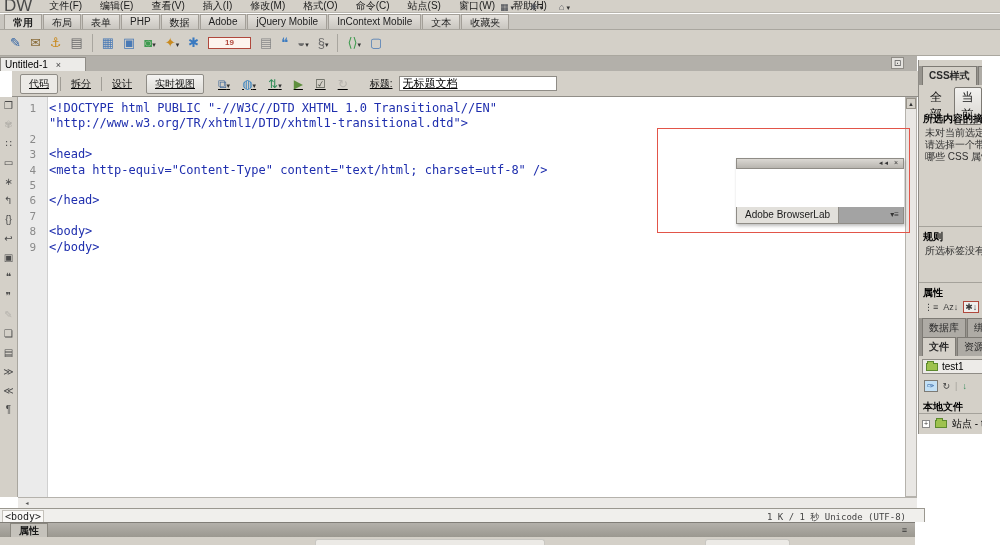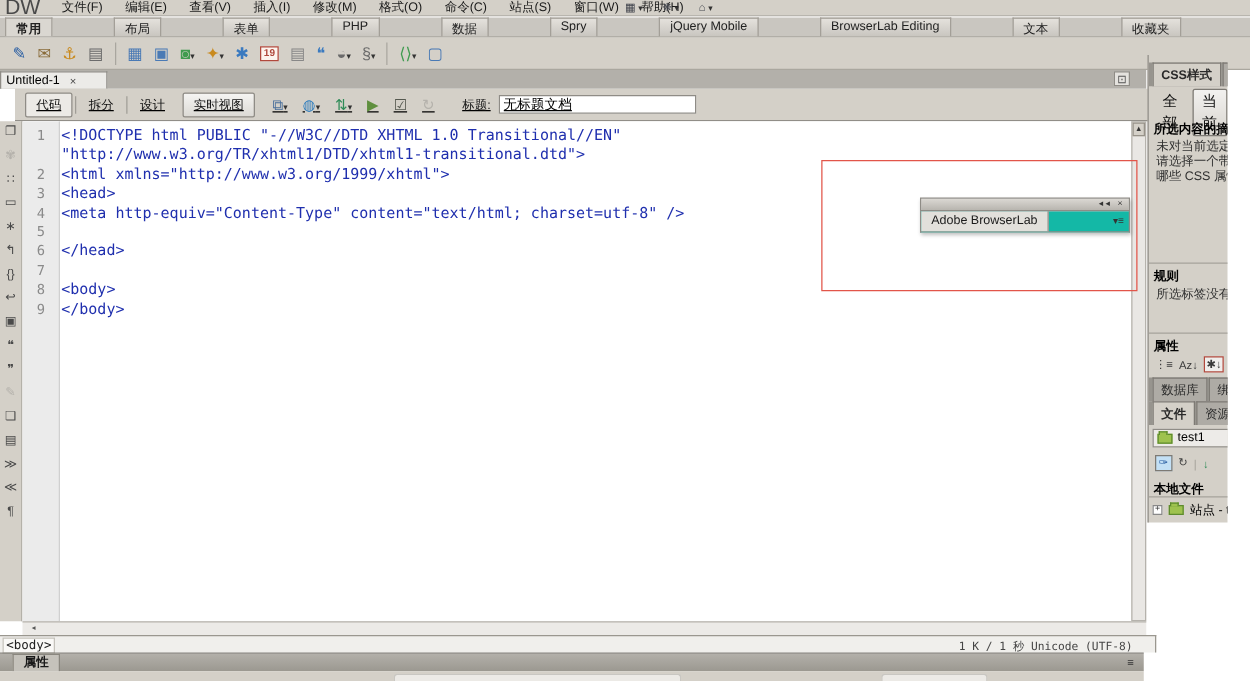--- a/index.html
+++ b/index.html
@@ -11,32 +11,32 @@
     background:#d4d0c8; border-bottom:1px solid #b8b5ae;
     display:flex; align-items:center; font-size:10px; color:#1a1a1a; }
   .dw-logo { font-weight:normal; color:#4a4a4a; font-size:17px; padding:0 8px 0 4px; letter-spacing:0; }
   .menu-item { padding:0 9px; cursor:default; white-space:nowrap; }
   .menu-right { position:absolute; left:500px; top:0; height:13px; display:flex; gap:16px; align-items:center; }
   .menu-right .mr-ic { font-size:9px; color:#444; }
   .menu-right .caret { font-size:7px; color:#333; margin-left:2px; }
 
   
   .cat-tabs { position:absolute; left:0; top:14px; width:1000px; height:16px;
-    background:#c9c6c0; border-bottom:1px solid #a9a69f; display:flex; align-items:flex-end; padding-left:4px;gap:48px; }
+    background:#c9c6c0; border-bottom:1px solid #a9a69f; display:flex; align-items:flex-end; padding-left:4px; }
   .cat-tab { font-size:10px; color:#222; padding:1px 8px 2px; border:1px solid #a39f98; border-bottom:none;
     background:linear-gradient(#e4e1dc,#c9c6c0); margin-right:1px; white-space:nowrap; height:15px; }
   .cat-tab.active { background:#dad7d1; font-weight:bold; }
 
   
   .iconbar { position:absolute; left:0; top:30px; width:1000px; height:26px;
     background:#d4d0c8; border-bottom:1px solid #aaa79f; display:flex; align-items:center; padding-left:10px; gap:9px; }
   .ibar-ic { font-size:13px; line-height:1; cursor:default; }
   .ibar-ic .caret { font-size:7px; color:#333; }
   .ibar-sep { width:1px; height:18px; background:#a9a69f; }
-  .date-ic { font-size:8px; font-weight:bold; border:1px solid #b0483c; padding:1px 2px; background:#fdf4ee; }
+  .date-ic { font-size:8px; font-weight:bold; border:1px solid #b0483c; padding:1px 16px; background:#fdf4ee; }
 
   
   .doctab-bar { position:absolute; left:0; top:56px; width:917px; height:15px; background:#b3b0aa; }
   .doc-tab { position:absolute; left:0; top:1px; height:14px; width:86px; background:#ecebe8;
     border:1px solid #8f8c86; border-bottom:none; font-size:10px; display:flex; align-items:center; padding:0 4px; gap:8px; }
   .doc-tab .close { color:#444; font-size:9px; cursor:pointer; }
   .collapse-ic { position:absolute; left:891px; top:1px; font-size:9px; color:#555;
     border:1px solid #8f8c86; background:#e4e2de; width:13px; height:12px; line-height:10px; text-align:center; }
 
   
@@ -91,21 +91,21 @@
   
   .propbar { position:absolute; left:0; top:522px; width:915px; height:15px;
     background:linear-gradient(#b3b0aa,#9b9890); border-top:1px solid #807d77; display:flex; align-items:center; }
   .propbar .ptab { font-size:10px; font-weight:bold; color:#1a1a1a; background:#c5c2bb;
     border:1px solid #8a877f; border-bottom:none; padding:0 8px; margin-left:10px; height:14px; line-height:13px; }
   .propbar .pmenu { position:absolute; right:8px; font-size:9px; color:#333; }
   .propstrip { position:absolute; left:0; top:537px; width:915px; height:8px; background:#d4d0c8; }
   .ghost-btn { position:absolute; border:1px solid #c9c7c2; border-bottom:none; border-radius:3px 3px 0 0; background:#eceae6; }
 
   
-  .sidebar { position:absolute; left:918px; top:44px; width:64px; height:374px;
+  .sidebar { position:absolute; left:918px; top:60px; width:64px; height:374px;
     background:#d4d0c8; border-left:1px solid #8f8c86; overflow:hidden; font-size:10px; }
   .sb-tabbar { position:absolute; left:0; width:120px; height:19px; background:#97948e;
     display:flex; align-items:flex-end; padding-left:3px; }
   .sb-tab { white-space:nowrap; padding:2px 6px; font-size:10px; color:#2a2a2a; background:#aeaba5;
     border:1px solid #7d7a74; border-bottom:none; margin-right:1px; }
   .sb-tab.active { background:#d4d0c8; font-weight:bold; }
   .sb-btn-row { position:absolute; left:4px; top:27px; display:flex; gap:4px; align-items:center; }
   .sb-btn { padding:1px 7px; font-size:12px; color:#111; }
   .sb-btn.raised { border:1px solid #7d7a74; background:linear-gradient(#f2f1ef,#d8d5cf); border-radius:2px; }
   .sb-h { position:absolute; left:4px; font-weight:bold; color:#000; font-size:10px; white-space:nowrap; }
@@ -127,21 +127,21 @@
   
   .red-rect { position:absolute; left:657px; top:128px; width:253px; height:105px;
     border:1px solid #e25549; z-index:30; pointer-events:none; }
 
   
   .blab { position:absolute; left:736px; top:158px; width:168px; z-index:40;
     box-shadow:1px 2px 3px rgba(0,0,0,0.25); }
   .blab-title { height:11px; background:linear-gradient(#dbd8d3,#b8b5af); border:1px solid #8f8c86;
     position:relative; }
   .blab-title .tbtns { position:absolute; right:3px; top:0; font-size:7px; color:#333; letter-spacing:2px; }
-  .blab-row { height:17px; background:#14b8a6; border:1px solid #8f8c86; border-top:none; display:flex; }
+  .blab-row { height:17px; background:#a3a3a3; border:1px solid #8f8c86; border-top:none; display:flex;margin-top:38px; }
   .blab-tab { background:#e2e0db; font-size:10px; color:#1a1a1a; padding:2px 8px 0; white-space:nowrap;
     border-right:1px solid #8f8c86; }
   .blab-menu { margin-left:auto; margin-right:4px; font-size:8px; color:#333; padding-top:3px; }
 </style>
 </head>
 <body>
 
 <div id="app">
 
   <div class="menubar">
@@ -162,23 +162,23 @@
       <span><span class="mr-ic" style="color: rgb(68, 71, 79);">⌂</span><span class="caret">▾</span></span>
     </span>
   </div>
 
   <div class="cat-tabs">
     <span class="cat-tab active">常用</span>
     <span class="cat-tab">布局</span>
     <span class="cat-tab">表单</span>
     <span class="cat-tab">PHP</span>
     <span class="cat-tab">数据</span>
-    <span class="cat-tab">Spry</span>
+    <span class="cat-tab">Adobe</span>
     <span class="cat-tab">jQuery Mobile</span>
-    <span class="cat-tab">BrowserLab Editing</span>
+    <span class="cat-tab">InContext Mobile</span>
     <span class="cat-tab">文本</span>
     <span class="cat-tab">收藏夹</span>
   </div>
 
   <div class="iconbar">
     <span class="ibar-ic" style="color: rgb(43, 95, 163);">✎</span>
     <span class="ibar-ic" style="color: rgb(138, 109, 59);">✉</span>
     <span class="ibar-ic" style="color: rgb(201, 138, 30);">⚓</span>
     <span class="ibar-ic" style="color: rgb(107, 107, 107);">▤</span>
     <span class="ibar-sep"></span>
@@ -244,21 +244,21 @@
     <span class="ctb-ic">≫</span>
     <span class="ctb-ic">≪</span>
     <span class="ctb-ic">¶</span>
   </div>
 
   <div class="codearea">
     <div class="gutter"></div>
     <div class="code-lines">
       <div class="code-row"><span class="ln">1</span><span class="ct">&lt;!DOCTYPE html PUBLIC "-//W3C//DTD XHTML 1.0 Transitional//EN"</span></div>
       <div class="code-row"><span class="ln"></span><span class="ct">"http://www.w3.org/TR/xhtml1/DTD/xhtml1-transitional.dtd"&gt;</span></div>
-      <div class="code-row"><span class="ln">2</span><span class="ct">&lt;html xmlns="http://www.w3.org/1999/xhtml"&gt;</span></div>
+      <div class="code-row"><span class="ln">2</span></div>
       <div class="code-row"><span class="ln">3</span><span class="ct">&lt;head&gt;</span></div>
       <div class="code-row"><span class="ln">4</span><span class="ct">&lt;meta http-equiv="Content-Type" content="text/html; charset=utf-8" /&gt;</span></div>
       <div class="code-row"><span class="ln">5</span></div>
       <div class="code-row"><span class="ln">6</span><span class="ct">&lt;/head&gt;</span></div>
       <div class="code-row"><span class="ln">7</span><span class="ct"></span></div>
       <div class="code-row"><span class="ln">8</span><span class="ct">&lt;body&gt;</span></div>
       <div class="code-row"><span class="ln">9</span><span class="ct">&lt;/body&gt;</span></div>
     </div>
   </div>
 

